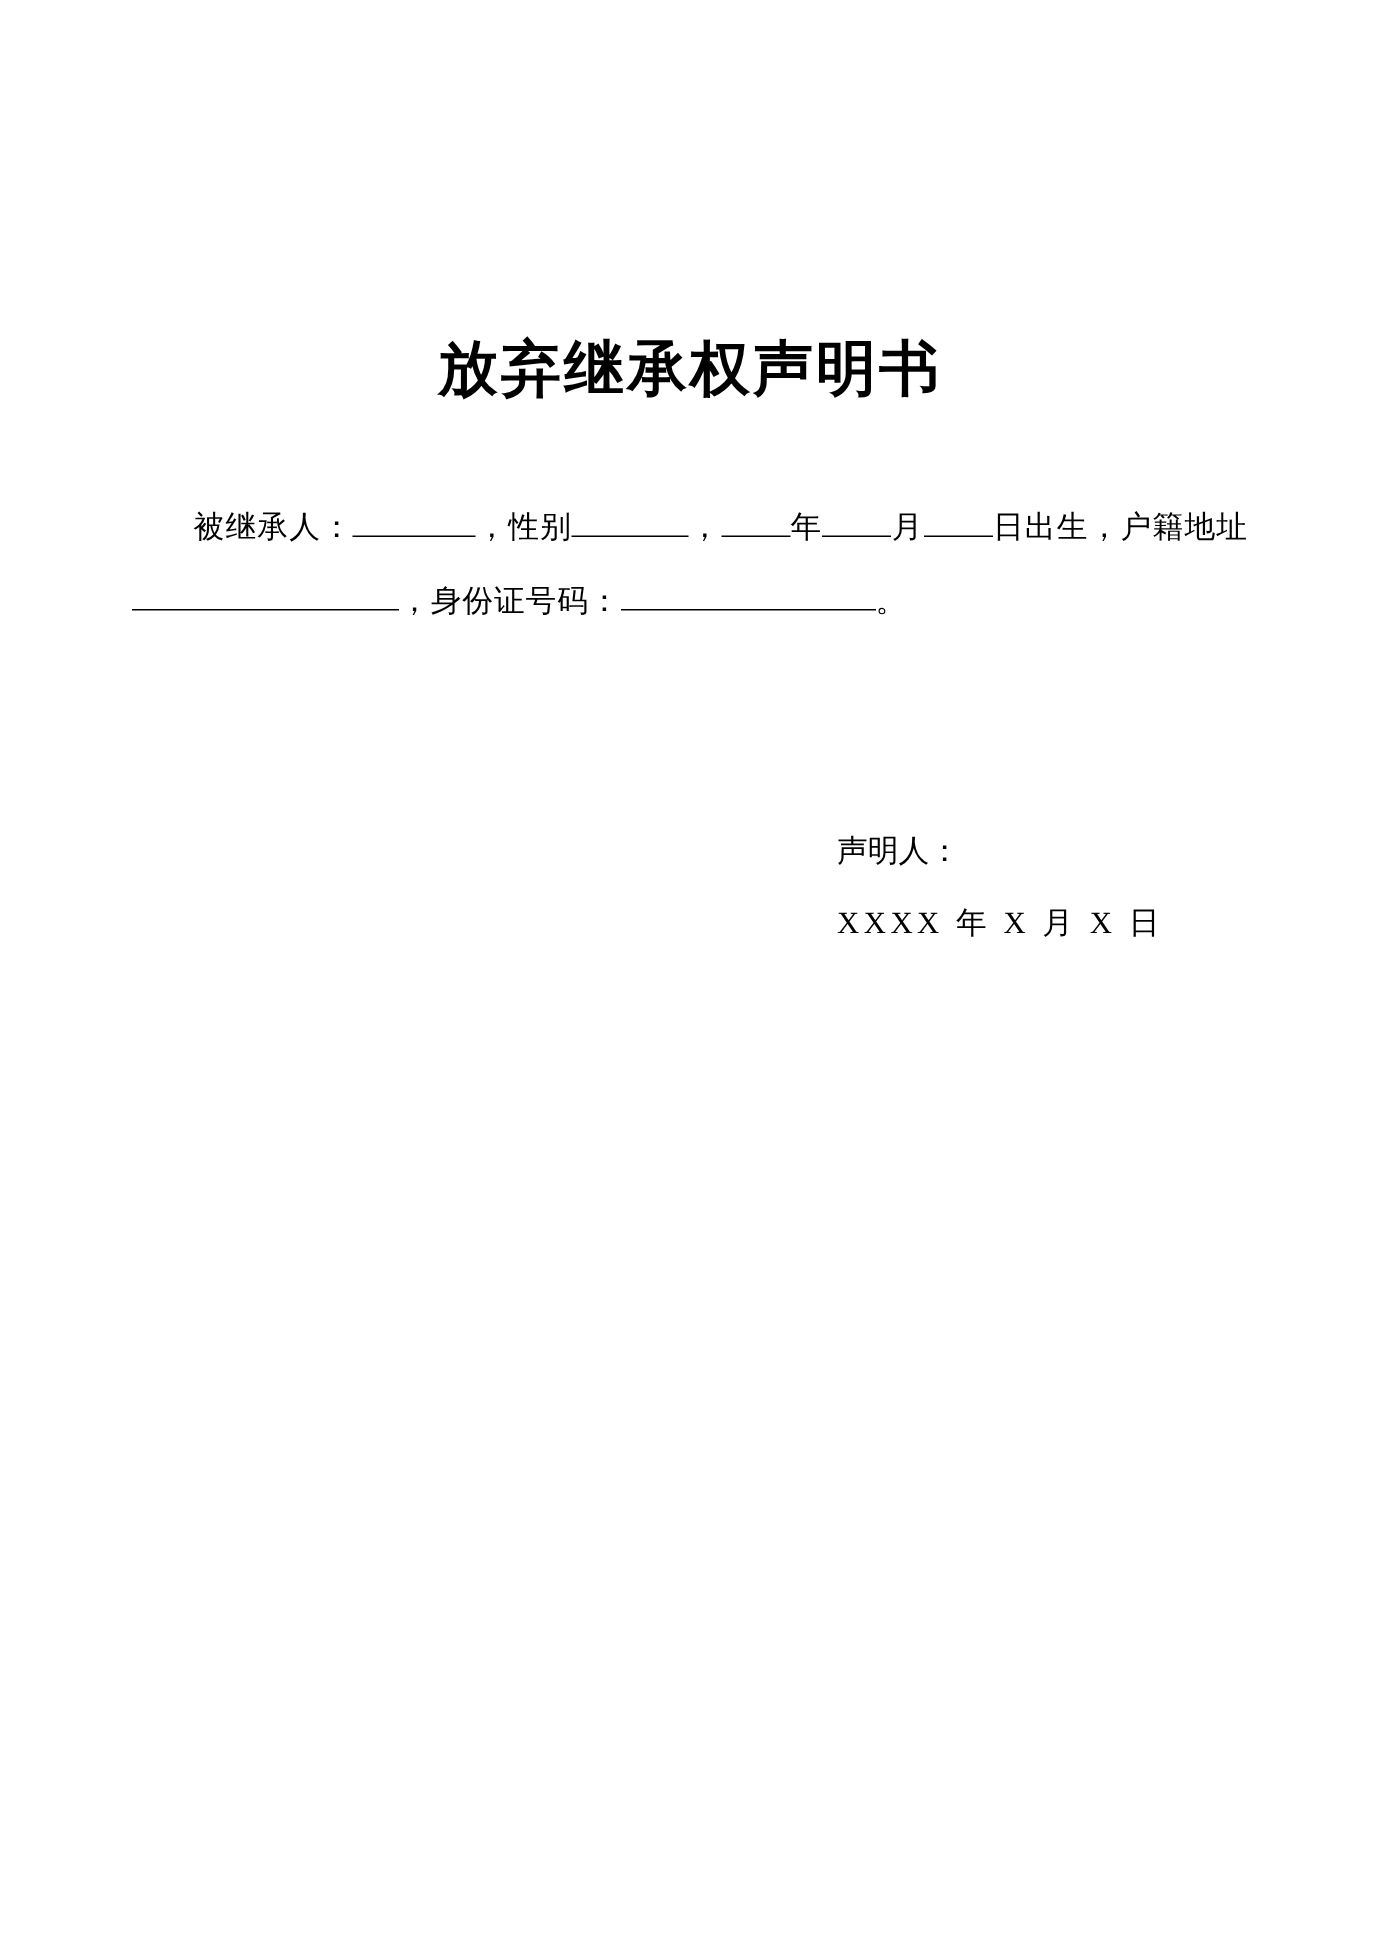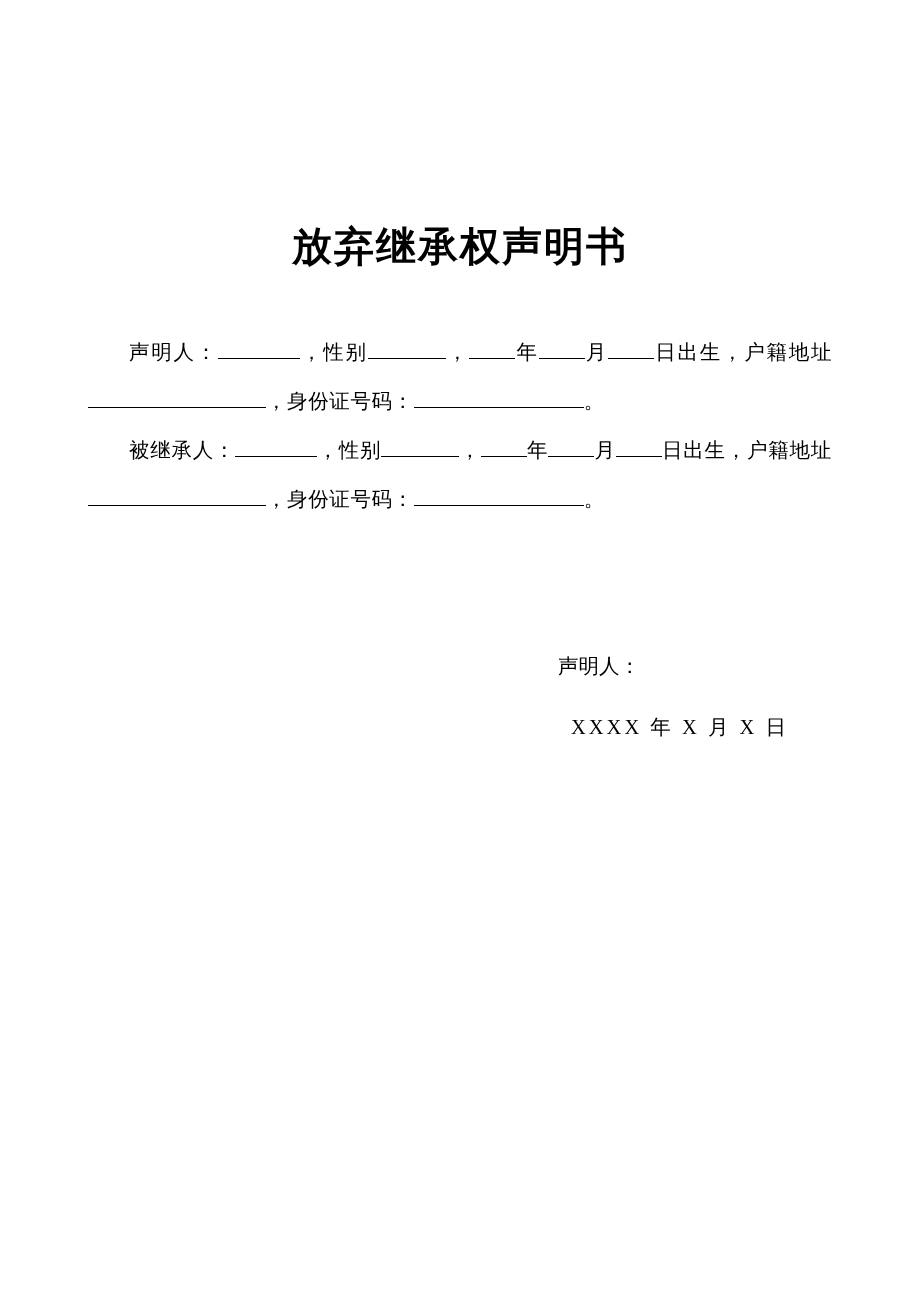--- a/index.html
+++ b/index.html
@@ -59,35 +59,34 @@
     margin-top: 118px;
     font-size: 20.5px;
     line-height: 48px;
     padding-left: 470px;
   }
   .sign-line {
     margin: 0;
     white-space: pre;
   }
   .sign-date {
-    margin: 13px;
+    margin: 0;
     letter-spacing: 3px;
     white-space: pre;
   }
 </style>
 </head>
 <body>
 
 <div class="page">
 
   <h1 class="doc-title">放弃继承权声明书</h1>
 
   <div class="body-block">
 
-    <p class="para"><span>声明人：</span><span class="blank b-name"></span><span>，性别</span><span class="blank b-sex"></span><span>，</span><span class="blank b-num"></span><span>年</span><span class="blank b-num"></span><span>月</span><span class="blank b-num"></span><span>日出生，</span><span>户籍地址</span><span class="blank b-addr"></span><span>，身份证号码：</span><span class="blank b-id"></span><span>。</span></p>
 
     <p class="para"><span>被继承人：</span><span class="blank b-name"></span><span>，性别</span><span class="blank b-sex"></span><span>，</span><span class="blank b-num"></span><span>年</span><span class="blank b-num"></span><span>月</span><span class="blank b-num"></span><span>日出生，</span><span>户籍地址</span><span class="blank b-addr"></span><span>，身份证号码：</span><span class="blank b-id"></span><span>。</span></p>
 
 
   </div>
 
   <div class="sign-block">
     <p class="sign-line">声明人：</p>
     <p class="sign-date">XXXX 年 X 月 X 日</p>
   </div>

